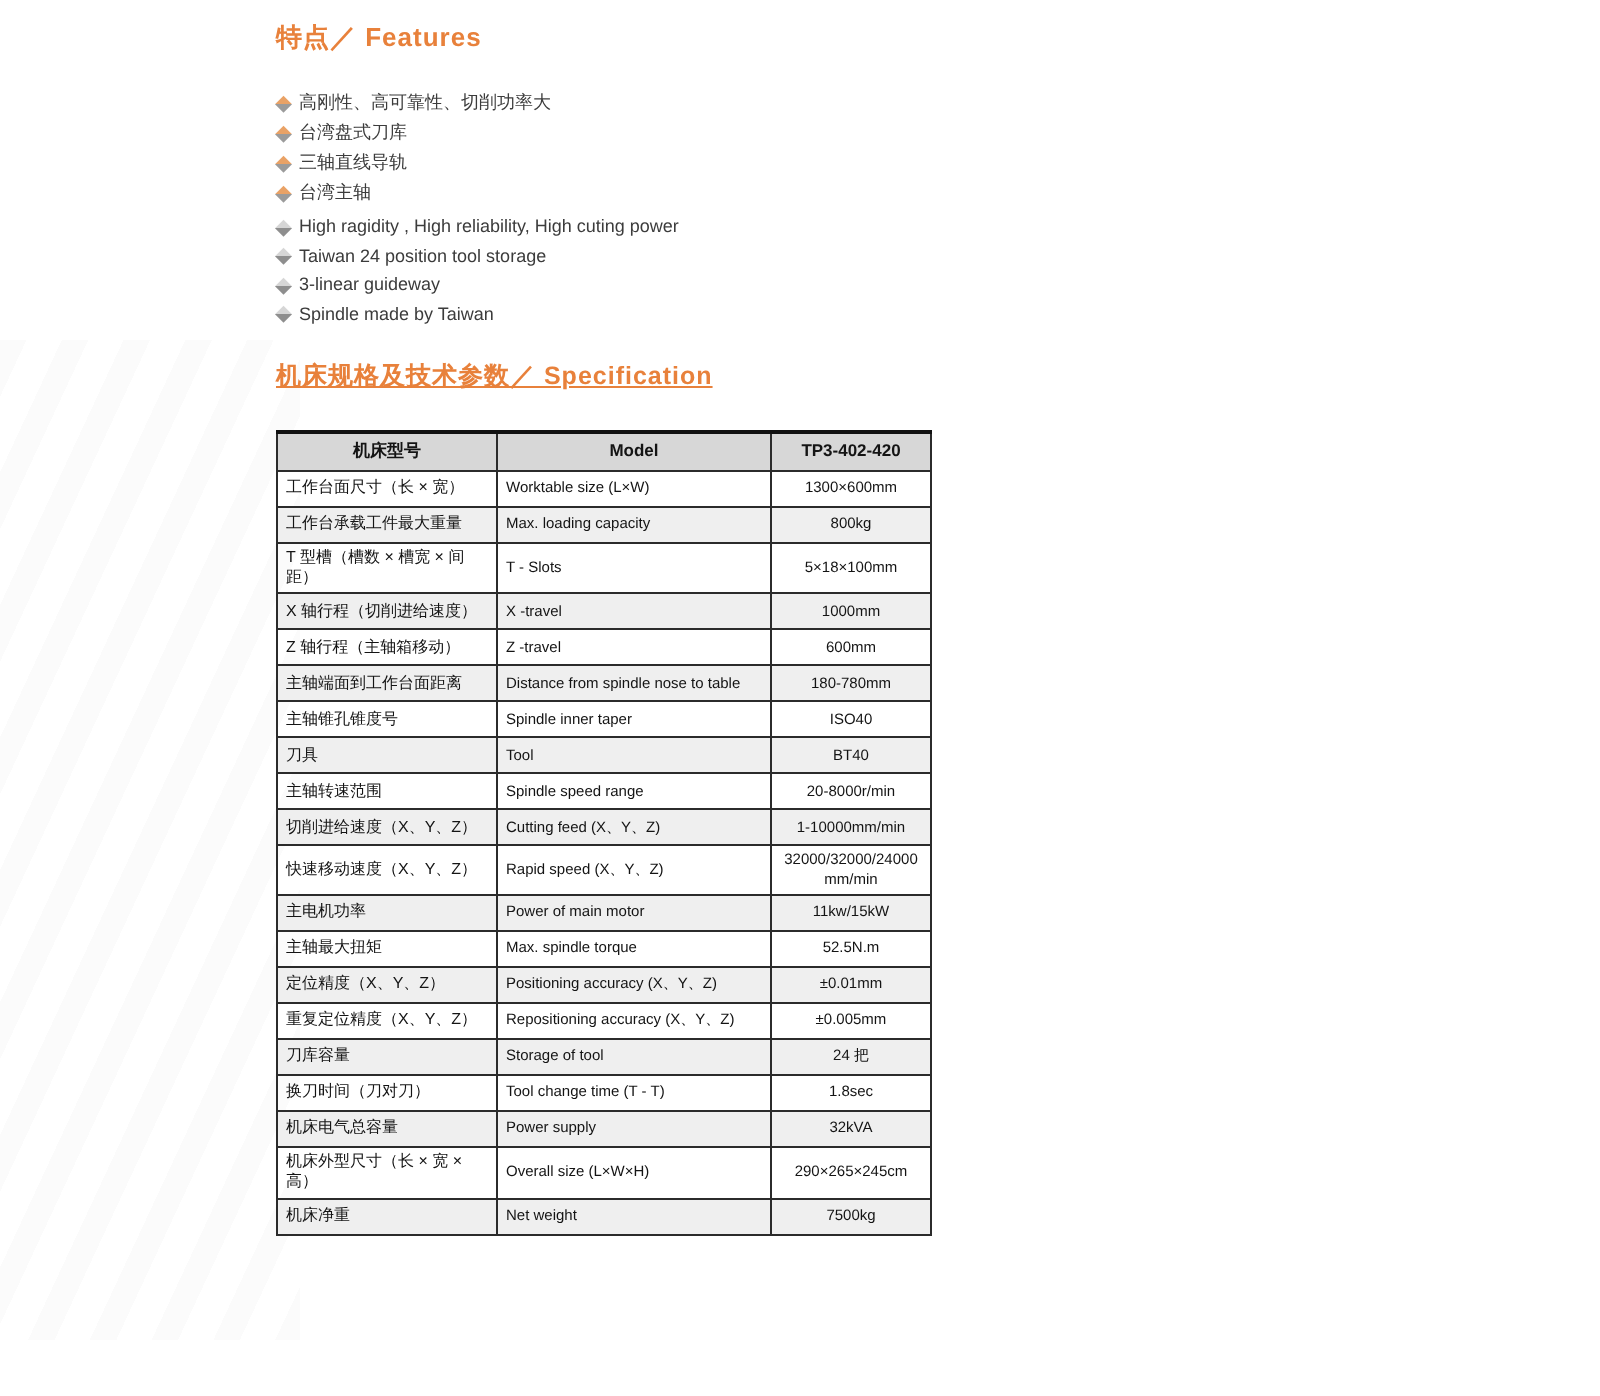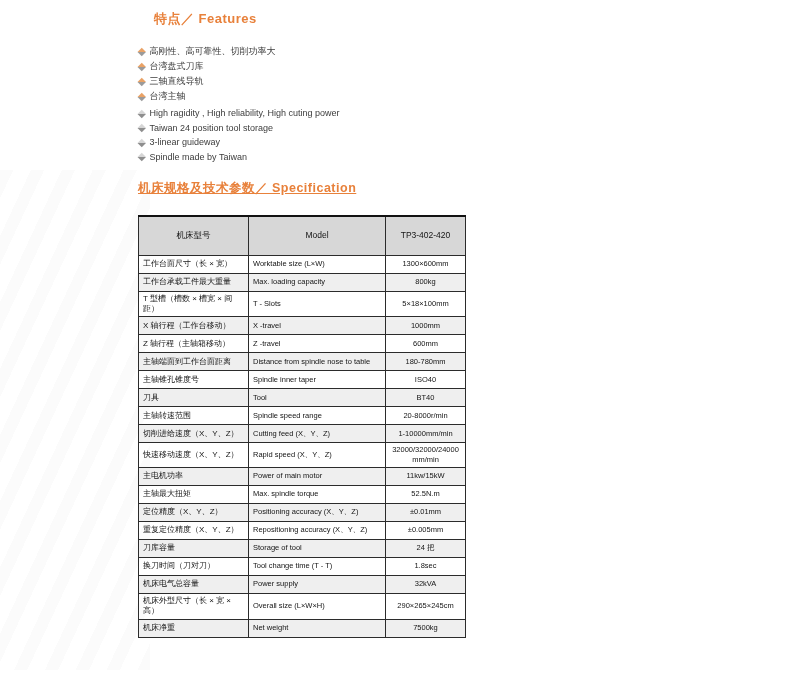--- a/index.html
+++ b/index.html
@@ -19,21 +19,21 @@
   .watermark{
     position:absolute;left:0;top:170px;width:150px;height:500px;
     background:repeating-linear-gradient(115deg,
       rgba(0,0,0,0.015) 0 12px, transparent 12px 28px);
     pointer-events:none;
   }
   .sec-title{
     position:absolute;left:138px;margin:0;
     color:var(--accent);font-weight:600;letter-spacing:0.5px;
   }
-  #features-title{top:10px;font-size:13px;margin-left:16px;}
+  #features-title{top:10px;font-size:13px;}
   #spec-title{top:180px;font-size:12.5px;text-decoration:underline;}
   ul.feature-list{
     position:absolute;left:138px;margin:0;padding:0;list-style:none;
     color:var(--body-text);
   }
   #features-cn{top:44px;}
   #features-cn li{font-size:9px;line-height:15px;}
   #features-en{top:106px;}
   #features-en li{font-size:9px;line-height:14.5px;}
   ul.feature-list li{display:flex;align-items:center;}
@@ -53,21 +53,21 @@
   #spec-table col.c2{width:137px;}
   #spec-table col.c3{width:80px;}
   #spec-table th,#spec-table td{
     border:1px solid var(--border);
     padding:2px 4px;vertical-align:middle;
     line-height:1.3;overflow:hidden;
   }
   #spec-table thead th{
     background:var(--header-bg);
     border-top:2px solid #111;
-    font-size:8.5px;font-weight:normal;text-align:center;height:39px;
+    font-size:8.5px;font-weight:bold;text-align:center;height:19px;
   }
   #spec-table td{height:18px;font-size:7.5px;}
   #spec-table td:first-child{font-size:8px;text-align:left;}
   #spec-table td:nth-child(2){text-align:left;}
   #spec-table td:nth-child(3){text-align:center;}
   #spec-table tbody tr:nth-child(even){background:var(--row-alt);}
 </style>
 </head>
 <body>
 
@@ -138,21 +138,21 @@
         <td>工作台承载工件最大重量</td>
         <td>Max. loading capacity</td>
         <td>800kg</td>
       </tr>
       <tr>
         <td>T 型槽（槽数 × 槽宽 × 间距）</td>
         <td>T - Slots</td>
         <td>5×18×100mm</td>
       </tr>
       <tr>
-        <td>X 轴行程（工作台移动）</td>
+        <td>X 轴行程（切削进给速度）</td>
         <td>X -travel</td>
         <td>1000mm</td>
       </tr>
       <tr>
         <td>Z 轴行程（主轴箱移动）</td>
         <td>Z -travel</td>
         <td>600mm</td>
       </tr>
       <tr>
         <td>主轴端面到工作台面距离</td>

